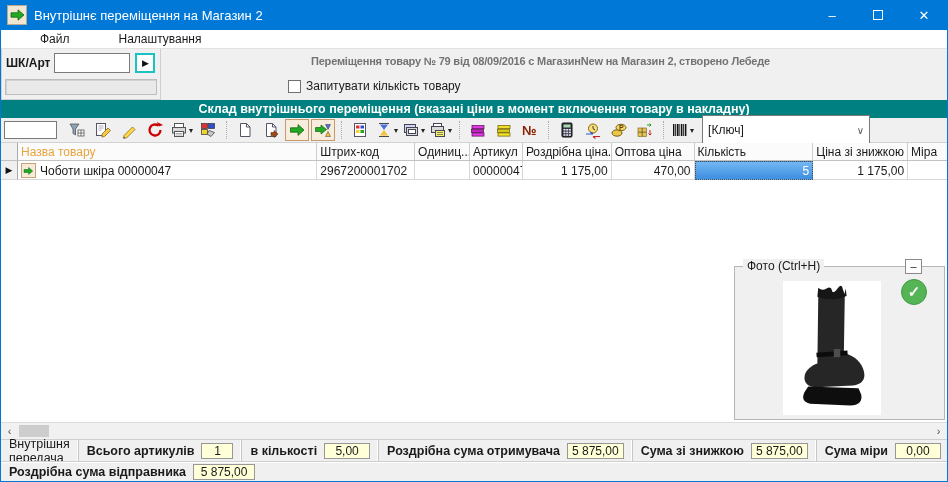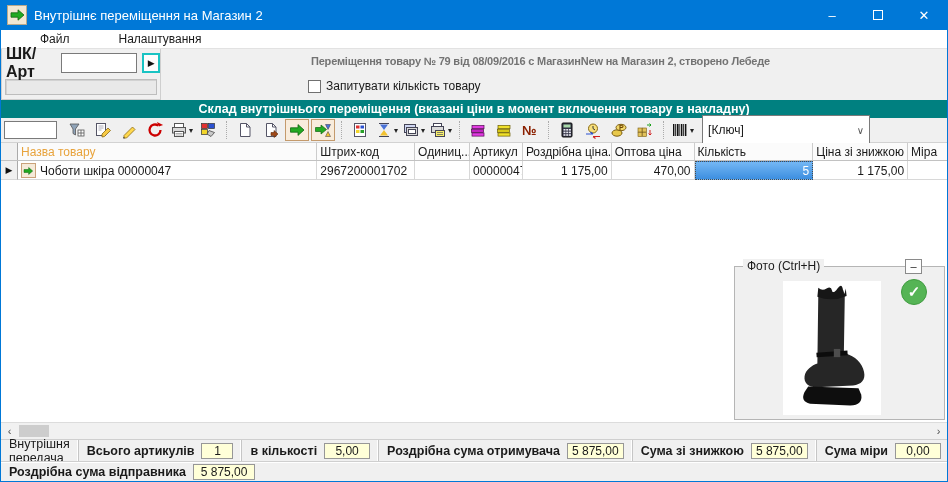--- a/index.html
+++ b/index.html
@@ -15,26 +15,26 @@
   .win-btn .maxbox { width:10px; height:10px; border:1px solid #fff; display:block; }
 
   
   .menubar { height:19px; background:#fff; border-bottom:1px solid #e2e2e2; display:flex; align-items:center; padding-left:8px; flex:0 0 auto; }
   .menu-item { margin-right:18px; font-size:12px;margin-left:31px; }
 
   
   .top-panel { height:51px; background:#f0f0f0; position:relative; flex:0 0 auto; }
   .sku-group { position:absolute; left:0; top:0; width:160px; height:51px; border:1px solid #cfcfcf; border-top:none; background:#f0f0f0; }
   .sku-row { display:flex; align-items:center; height:28px; padding-left:4px; }
-  .sku-label { font-weight:bold; font-size:16px; margin-right:4px; }
+  .sku-label { font-weight:bold; font-size:12px; margin-right:4px; }
   .sku-input { width:76px; height:20px; background:#fff; border:1px solid #7a7a7a; font-size:12px; padding:0 3px; }
   .sku-go { width:20px; height:20px; margin-left:5px; background:#fdfdfd; border:2px solid #19c3c3; display:flex; align-items:center; justify-content:center; font-size:9px; color:#111; }
   .sku-bar { margin:2px 3px 0 3px; height:16px; background:#e9e9e9; border:1px solid #bdbdbd; box-shadow:inset 1px 1px 0 #d2d2d2; }
   .doc-head { position:absolute; left:310px; top:6px; width:650px; white-space:nowrap; overflow:hidden; color:#737373; font-weight:bold; font-size:11px; letter-spacing:-0.2px; }
-  .chk-row { position:absolute; left:307px; top:30px; display:flex; align-items:center; }
+  .chk-row { position:absolute; left:287px; top:30px; display:flex; align-items:center; }
   .chk-box { width:13px; height:13px; background:#fff; border:1px solid #707070; margin-right:5px; }
   .chk-label { font-size:12px; }
 
   
   .teal-band { height:18px; background:#008080; color:#fff; font-weight:bold; font-size:12.5px; text-align:center; line-height:18px; flex:0 0 auto; white-space:nowrap; overflow:hidden; }
 
   
   .toolbar { height:25px; background:#f0f0f0; border-bottom:1px solid #d2d2d2; display:flex; align-items:center; padding-left:3px; flex:0 0 auto; }
   .tb-quick { width:53px; height:18px; background:#fff; border:1px solid #7a7a7a; margin-right:7px; font-size:12px; padding:0 2px; }
   .tb-btn { height:22px; min-width:24px; display:inline-flex; align-items:center; justify-content:center; margin:0 1px; border:1px solid transparent; }

